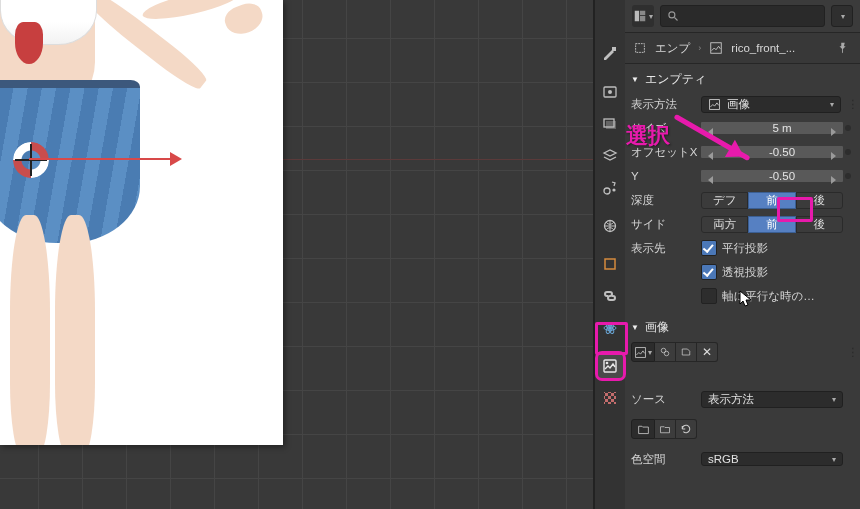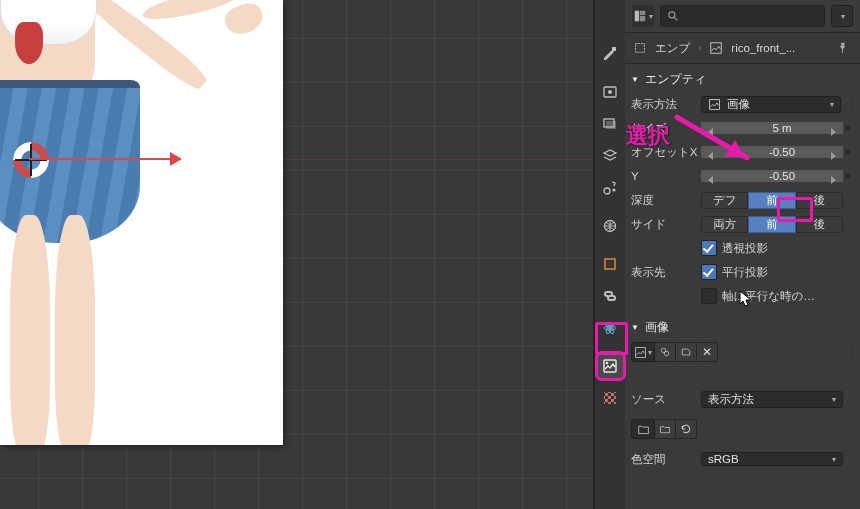--- a/index.html
+++ b/index.html
@@ -391,32 +391,32 @@
         <span class="plabel">サイド</span>
         <div class="seg">
           <div class="btn">両方</div>
           <div class="btn sel">前</div>
           <div class="btn">後</div>
         </div>
         <span style="width:11px"></span>
       </div>
 
       <div class="prow">
+        <span class="plabel">表示先</span>
+        <div class="indent-check">
+            <span class="chk on"></span>
+          <span>平行投影</span>
+          </div>
+        <span style="width:11px"></span>
+      </div>
+      <div class="prow">
         <span class="plabel"></span>
         <div class="indent-check">
             <span class="chk on"></span>
           <span>透視投影</span>
-          </div>
-        <span style="width:11px"></span>
-      </div>
-      <div class="prow">
-        <span class="plabel">表示先</span>
-        <div class="indent-check">
-            <span class="chk on"></span>
-          <span>平行投影</span>
           </div>
         <span style="width:11px"></span>
       </div>
       <div class="prow">
         <span class="plabel"></span>
         <div class="indent-check">
             <span class="chk"></span>
           <span>軸に平行な時の…</span>
           </div>
         <span style="width:11px"></span>

